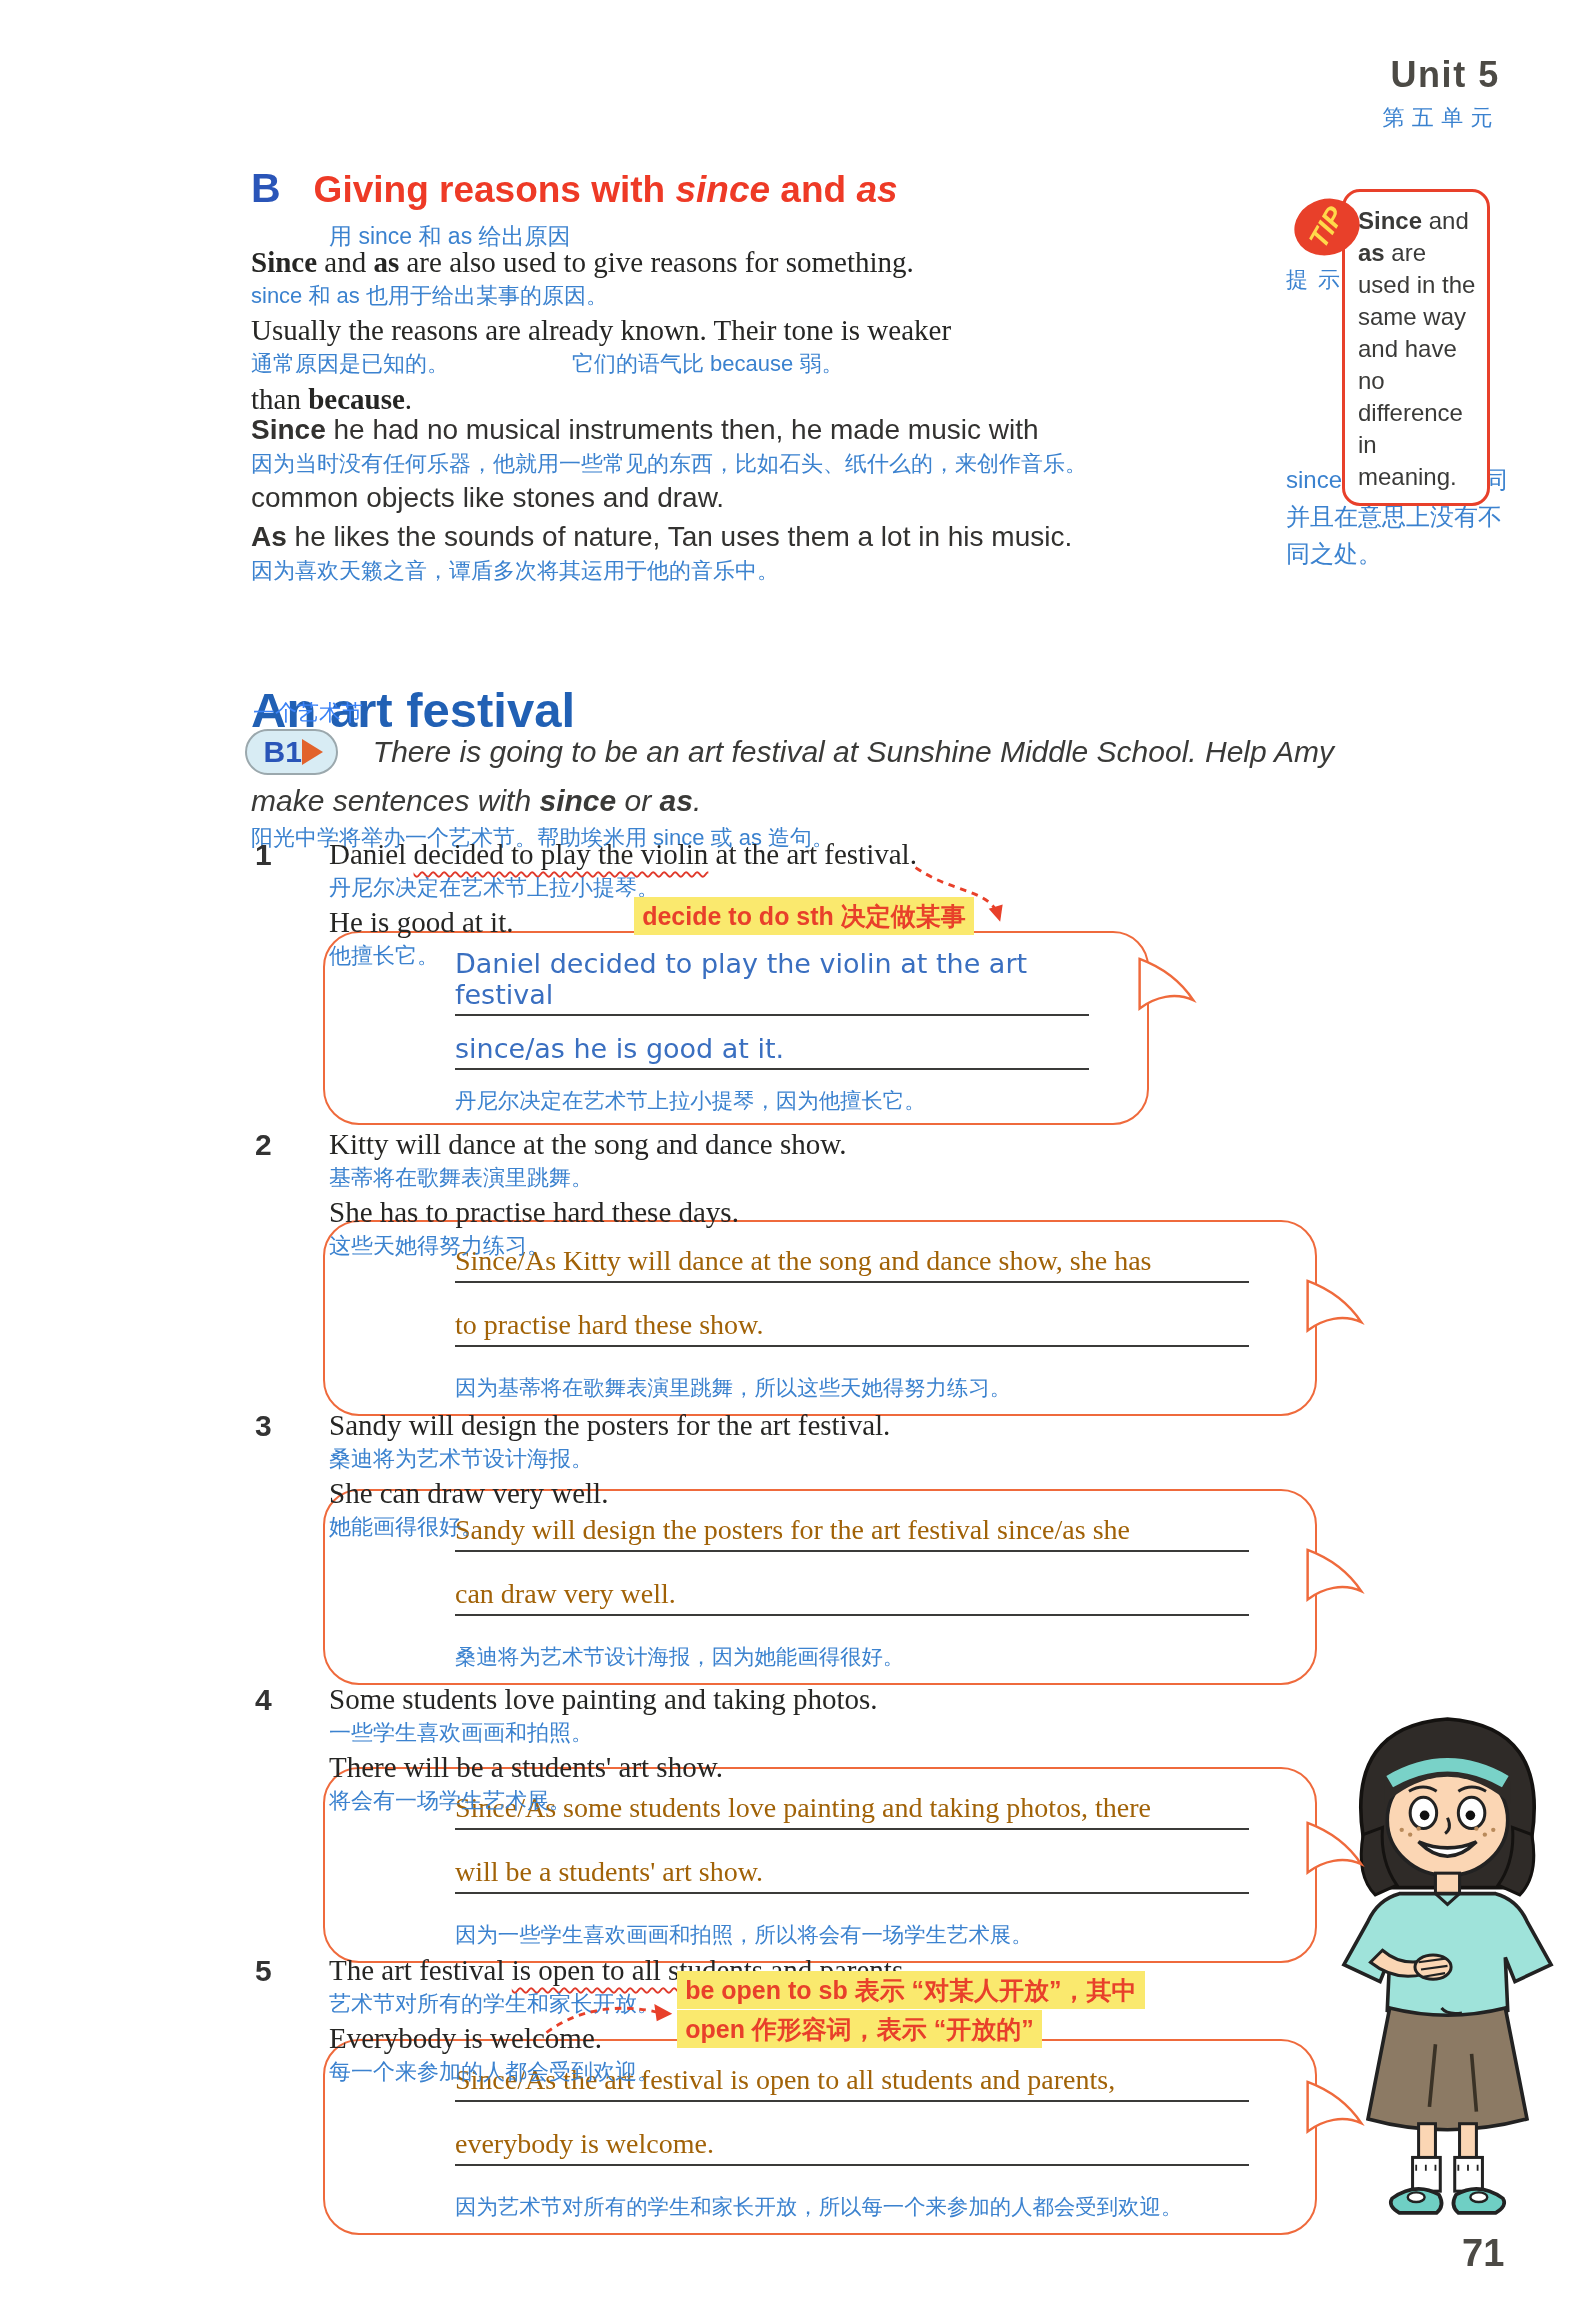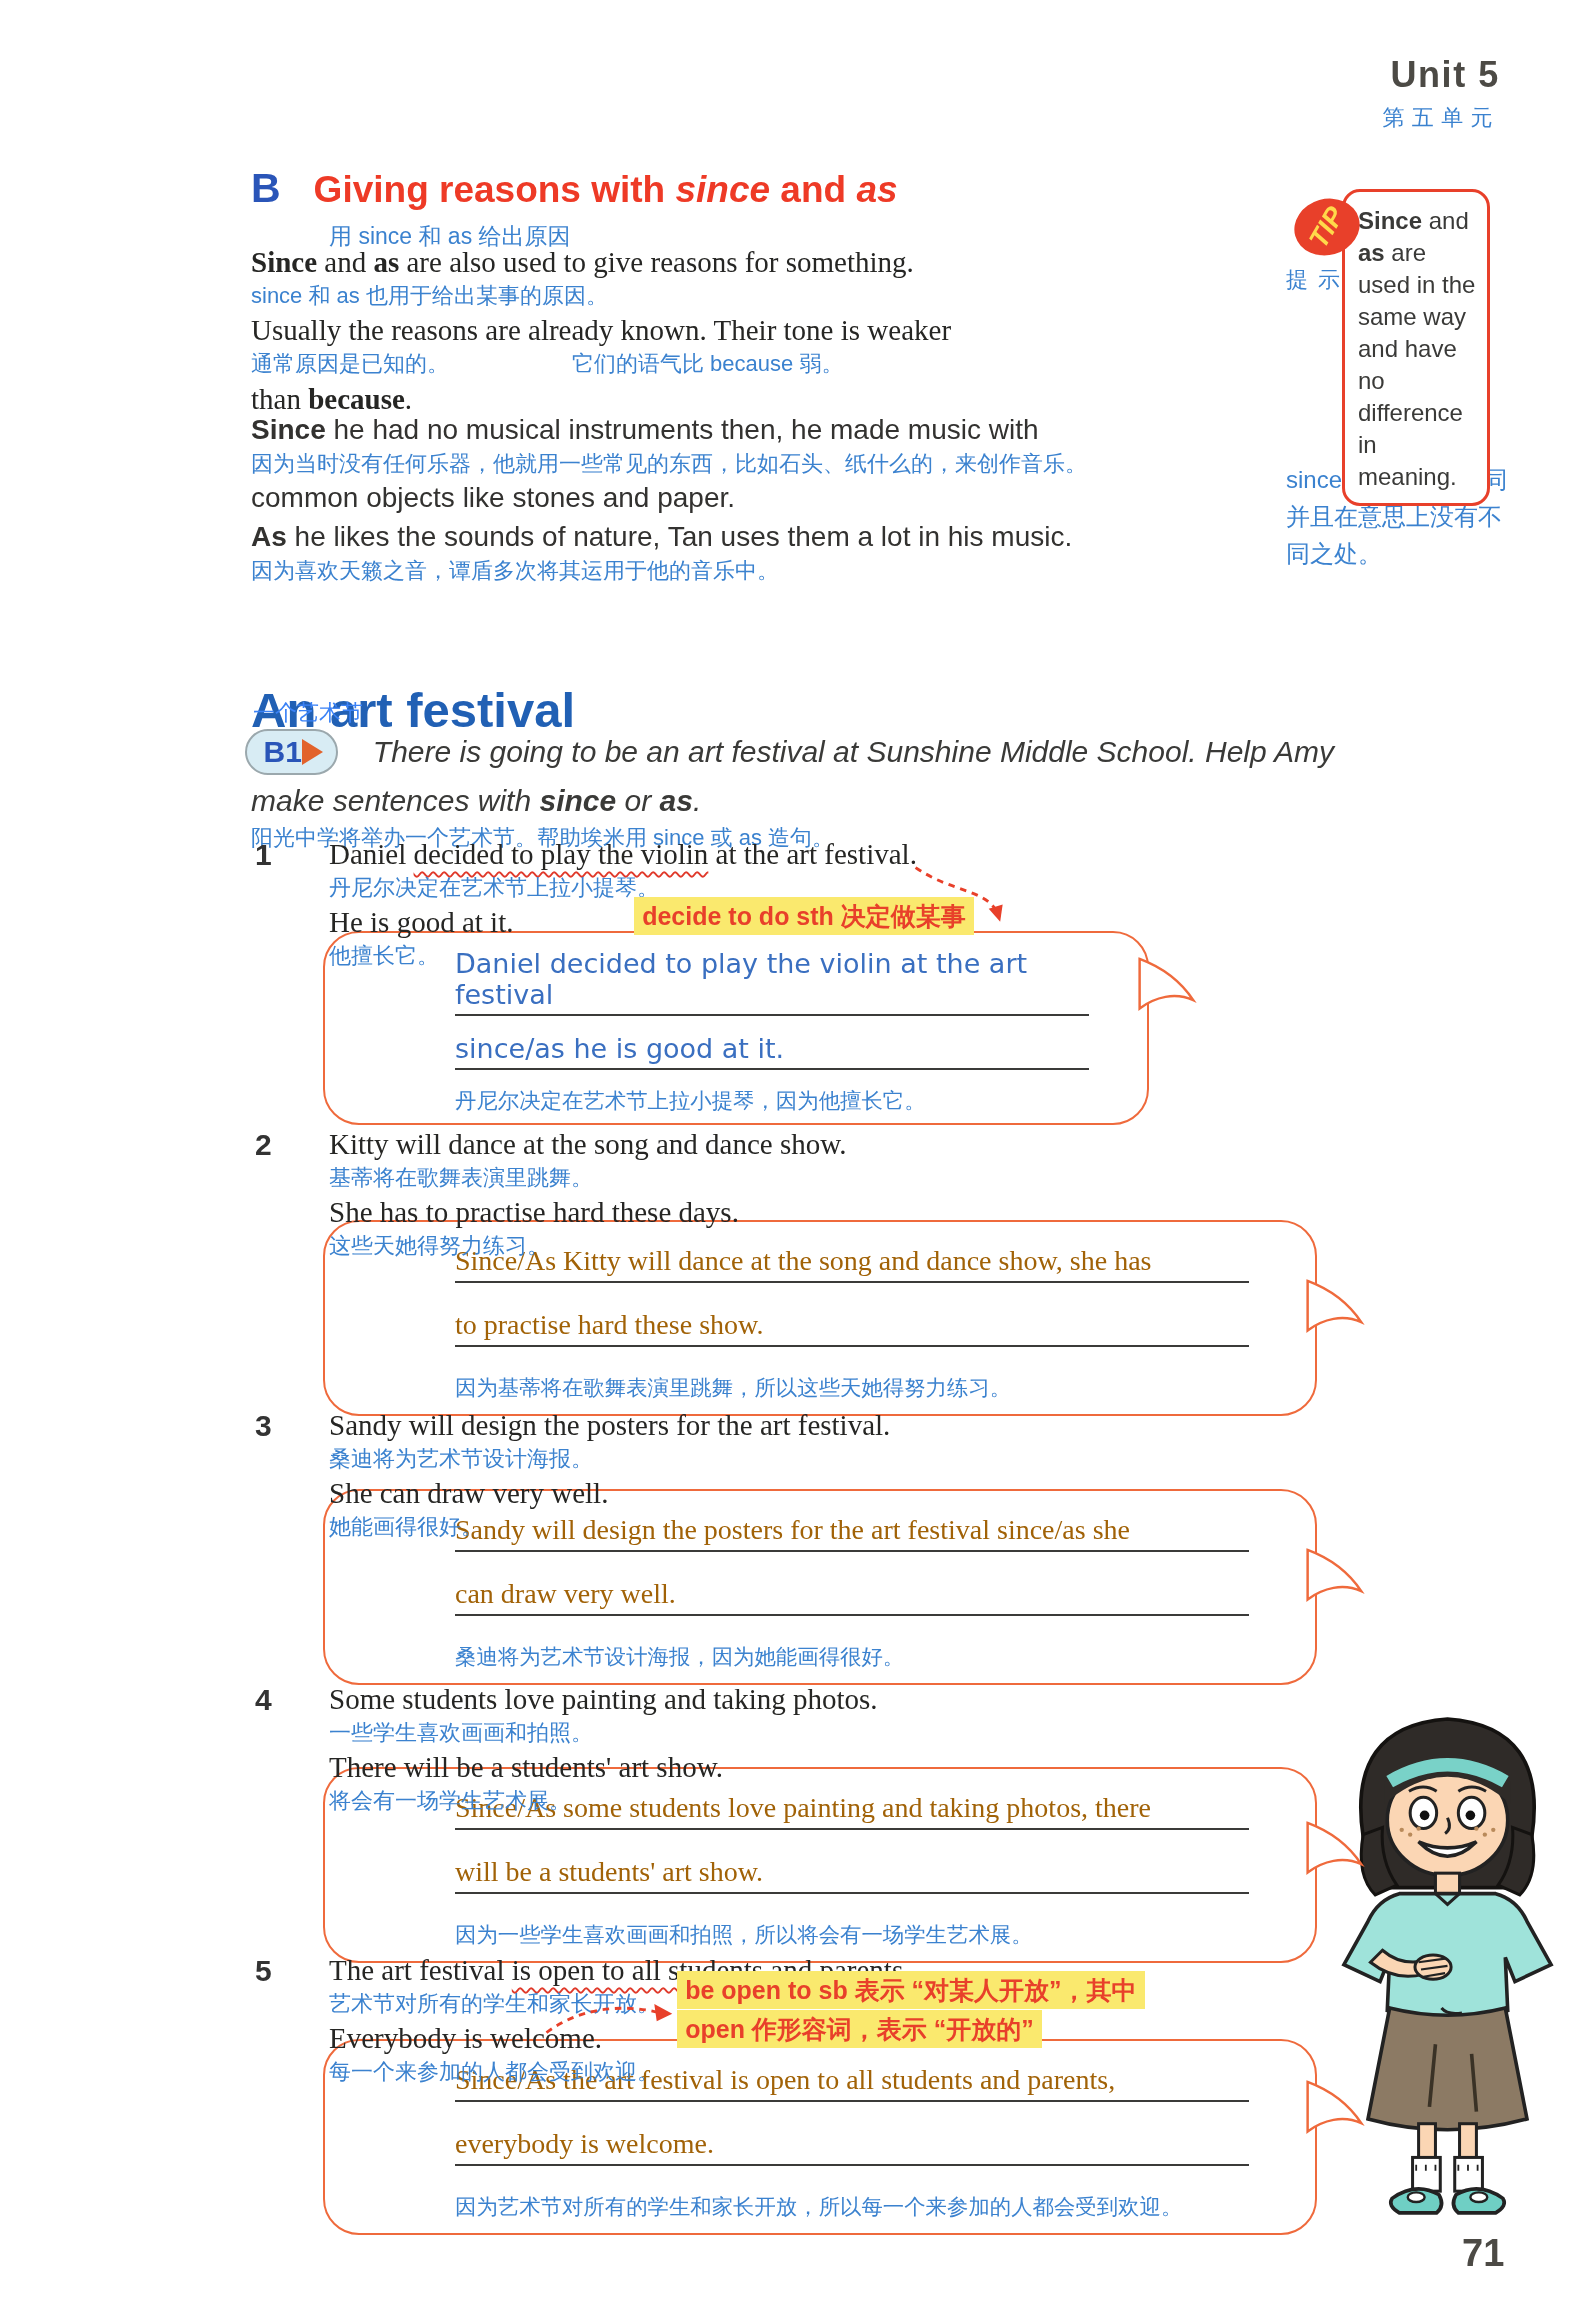--- a/index.html
+++ b/index.html
@@ -92,21 +92,21 @@
     <div class="zh zh-row">
       <span>通常原因是已知的。</span>
       <span class="zh2">它们的语气比 because 弱。</span>
     </div>
     <div class="en-serif"><span>than </span><b class="kwb">because</b><span>.</span></div>
   </div>
 
   <div class="para" style="top:412px;">
     <div class="en-sans"><b class="kwb">Since</b><span> he had no musical instruments then, he made music with</span></div>
     <div class="zh">因为当时没有任何乐器，他就用一些常见的东西，比如石头、纸什么的，来创作音乐。</div>
-    <div class="en-sans">common objects like stones and paper.</div>
+    <div class="en-sans">common objects like stones and draw.</div>
   </div>
 
   <div class="para" style="top:519px;">
     <div class="en-sans"><b class="kwb">As</b><span> he likes the sounds of nature, Tan uses them a lot in his music.</span></div>
     <div class="zh">因为喜欢天籁之音，谭盾多次将其运用于他的音乐中。</div>
   </div>
 
   <div class="tip-box">
     <b class="kwb">Since</b><span> and </span><b class="kwb">as</b><span> are used in the same way and have no difference in meaning.</span>
   </div>

